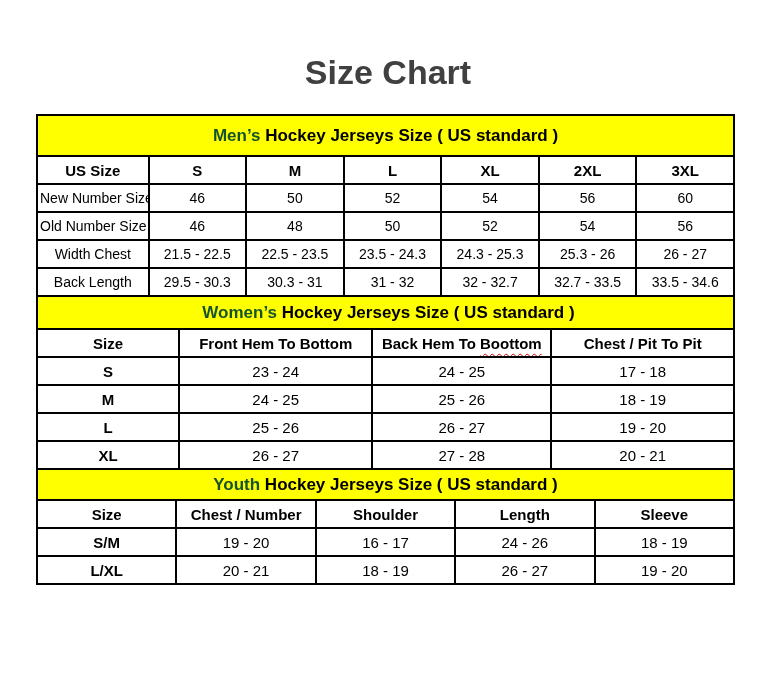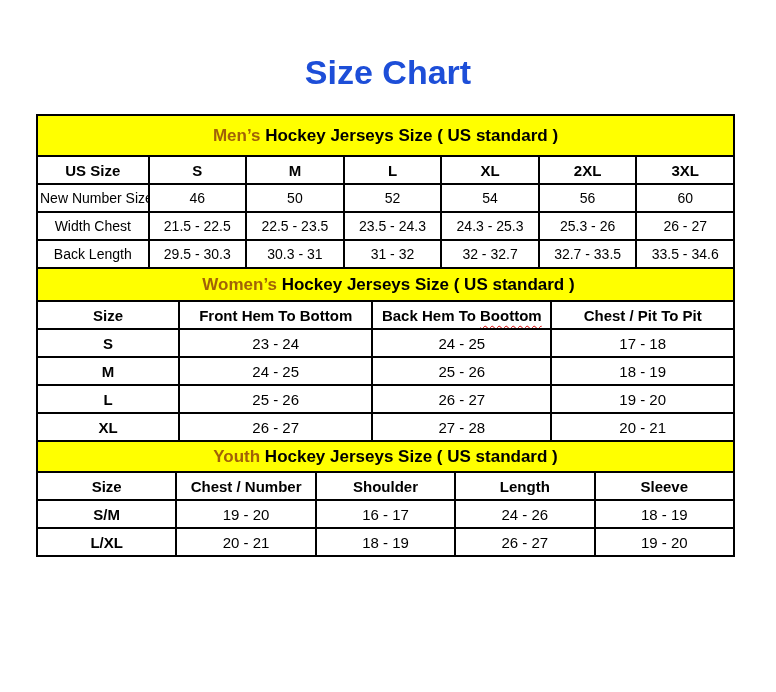--- a/index.html
+++ b/index.html
@@ -9,40 +9,40 @@
     height: 692px;
     background: #ffffff;
     font-family: "Liberation Sans", sans-serif;
     overflow: hidden;
   }
   .page-title {
     margin: 54px 0 0 0;
     text-align: center;
     font-size: 34px;
     font-weight: bold;
-    color: #1d4ed8;
+    color: #404040;
     line-height: 1.1;
     letter-spacing: 0px;
   }
   .chart {
     width: 699px;
     margin: 23px 0 0 36px;
   }
   .banner {
     background: #ffff00;
     border: 2px solid #000000;
     text-align: center;
     font-weight: bold;
     font-size: 17px;
     color: #000000;
   }
   .banner-lg { height: 43px; line-height: 39px; }
   .banner-md { height: 35px; line-height: 31px; margin-top: -2px; padding-left: 6px; }
   .banner-sm { height: 33px; line-height: 29px; margin-top: -2px; }
-  .banner .hl { color: #a16207; }
+  .banner .hl { color: #14532d; }
   table {
     width: 100%;
     border-collapse: collapse;
     table-layout: fixed;
     margin-top: -2px;
   }
   th, td {
     border: 2px solid #000000;
     text-align: center;
     vertical-align: middle;
@@ -97,20 +97,29 @@
         <tr>
           <th>New Number Size</th>
           <td>46</td>
           <td>50</td>
           <td>52</td>
           <td>54</td>
           <td>56</td>
           <td>60</td>
         </tr>
         <tr>
+          <th>Old Number Size</th>
+          <td>46</td>
+          <td>48</td>
+          <td>50</td>
+          <td>52</td>
+          <td>54</td>
+          <td>56</td>
+        </tr>
+        <tr>
           <th>Width Chest</th>
           <td>21.5 - 22.5</td>
           <td>22.5 - 23.5</td>
           <td>23.5 - 24.3</td>
           <td>24.3 - 25.3</td>
           <td>25.3 - 26</td>
           <td>26 - 27</td>
         </tr>
         <tr>
           <th>Back Length</th>

